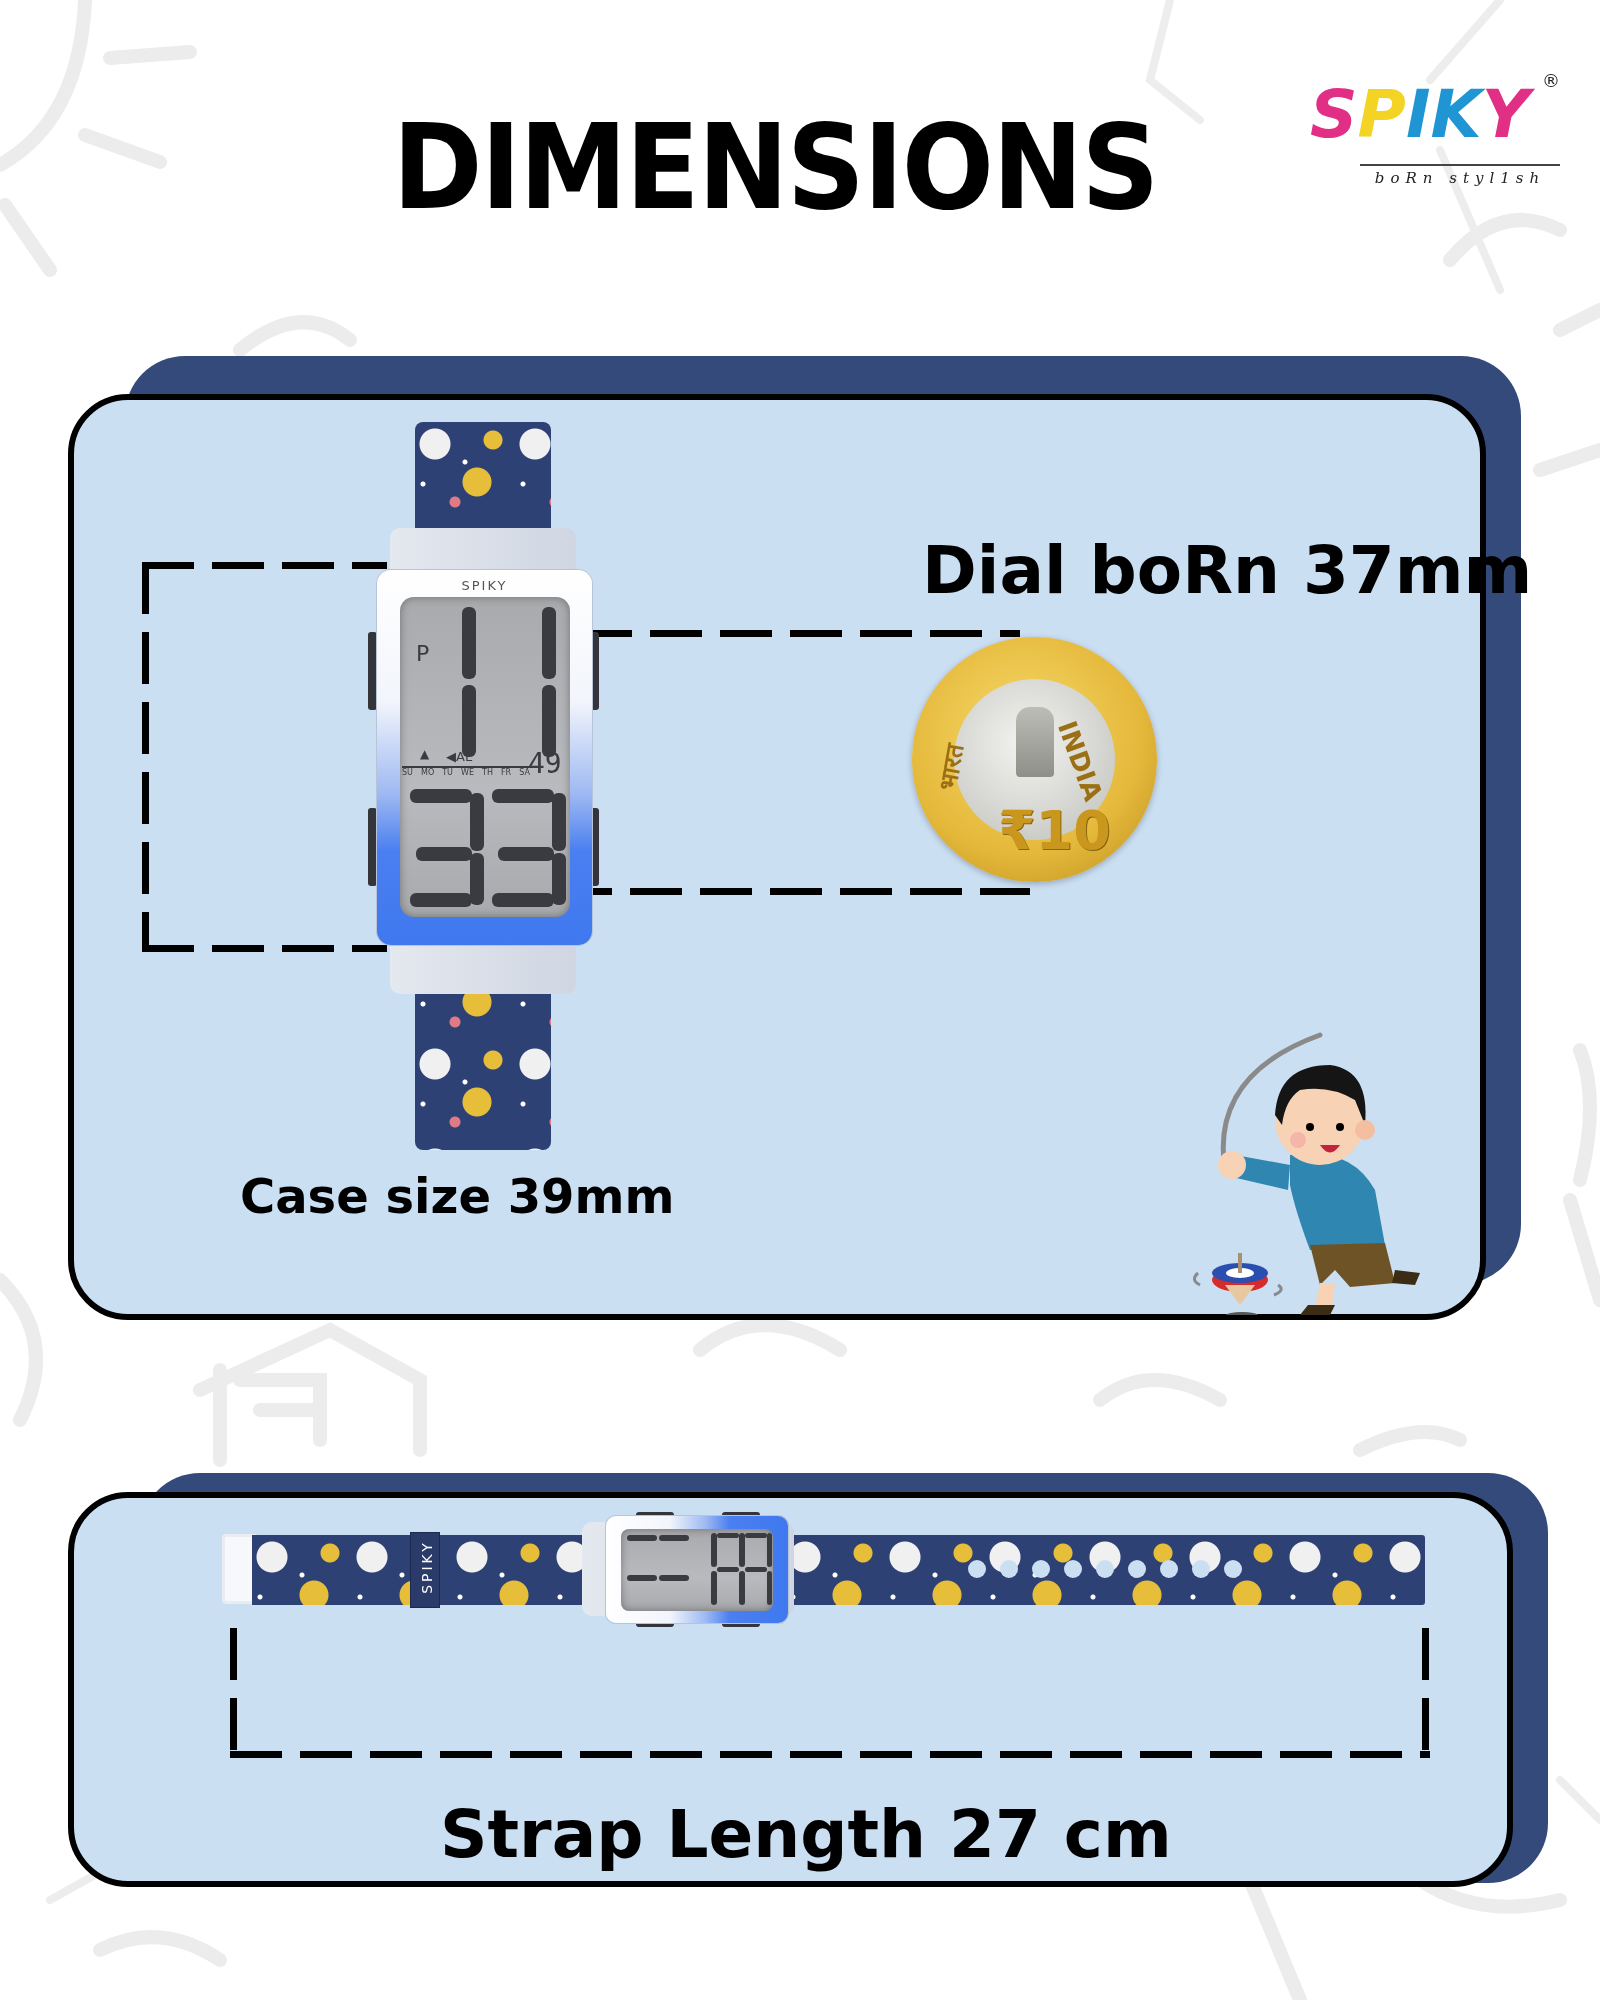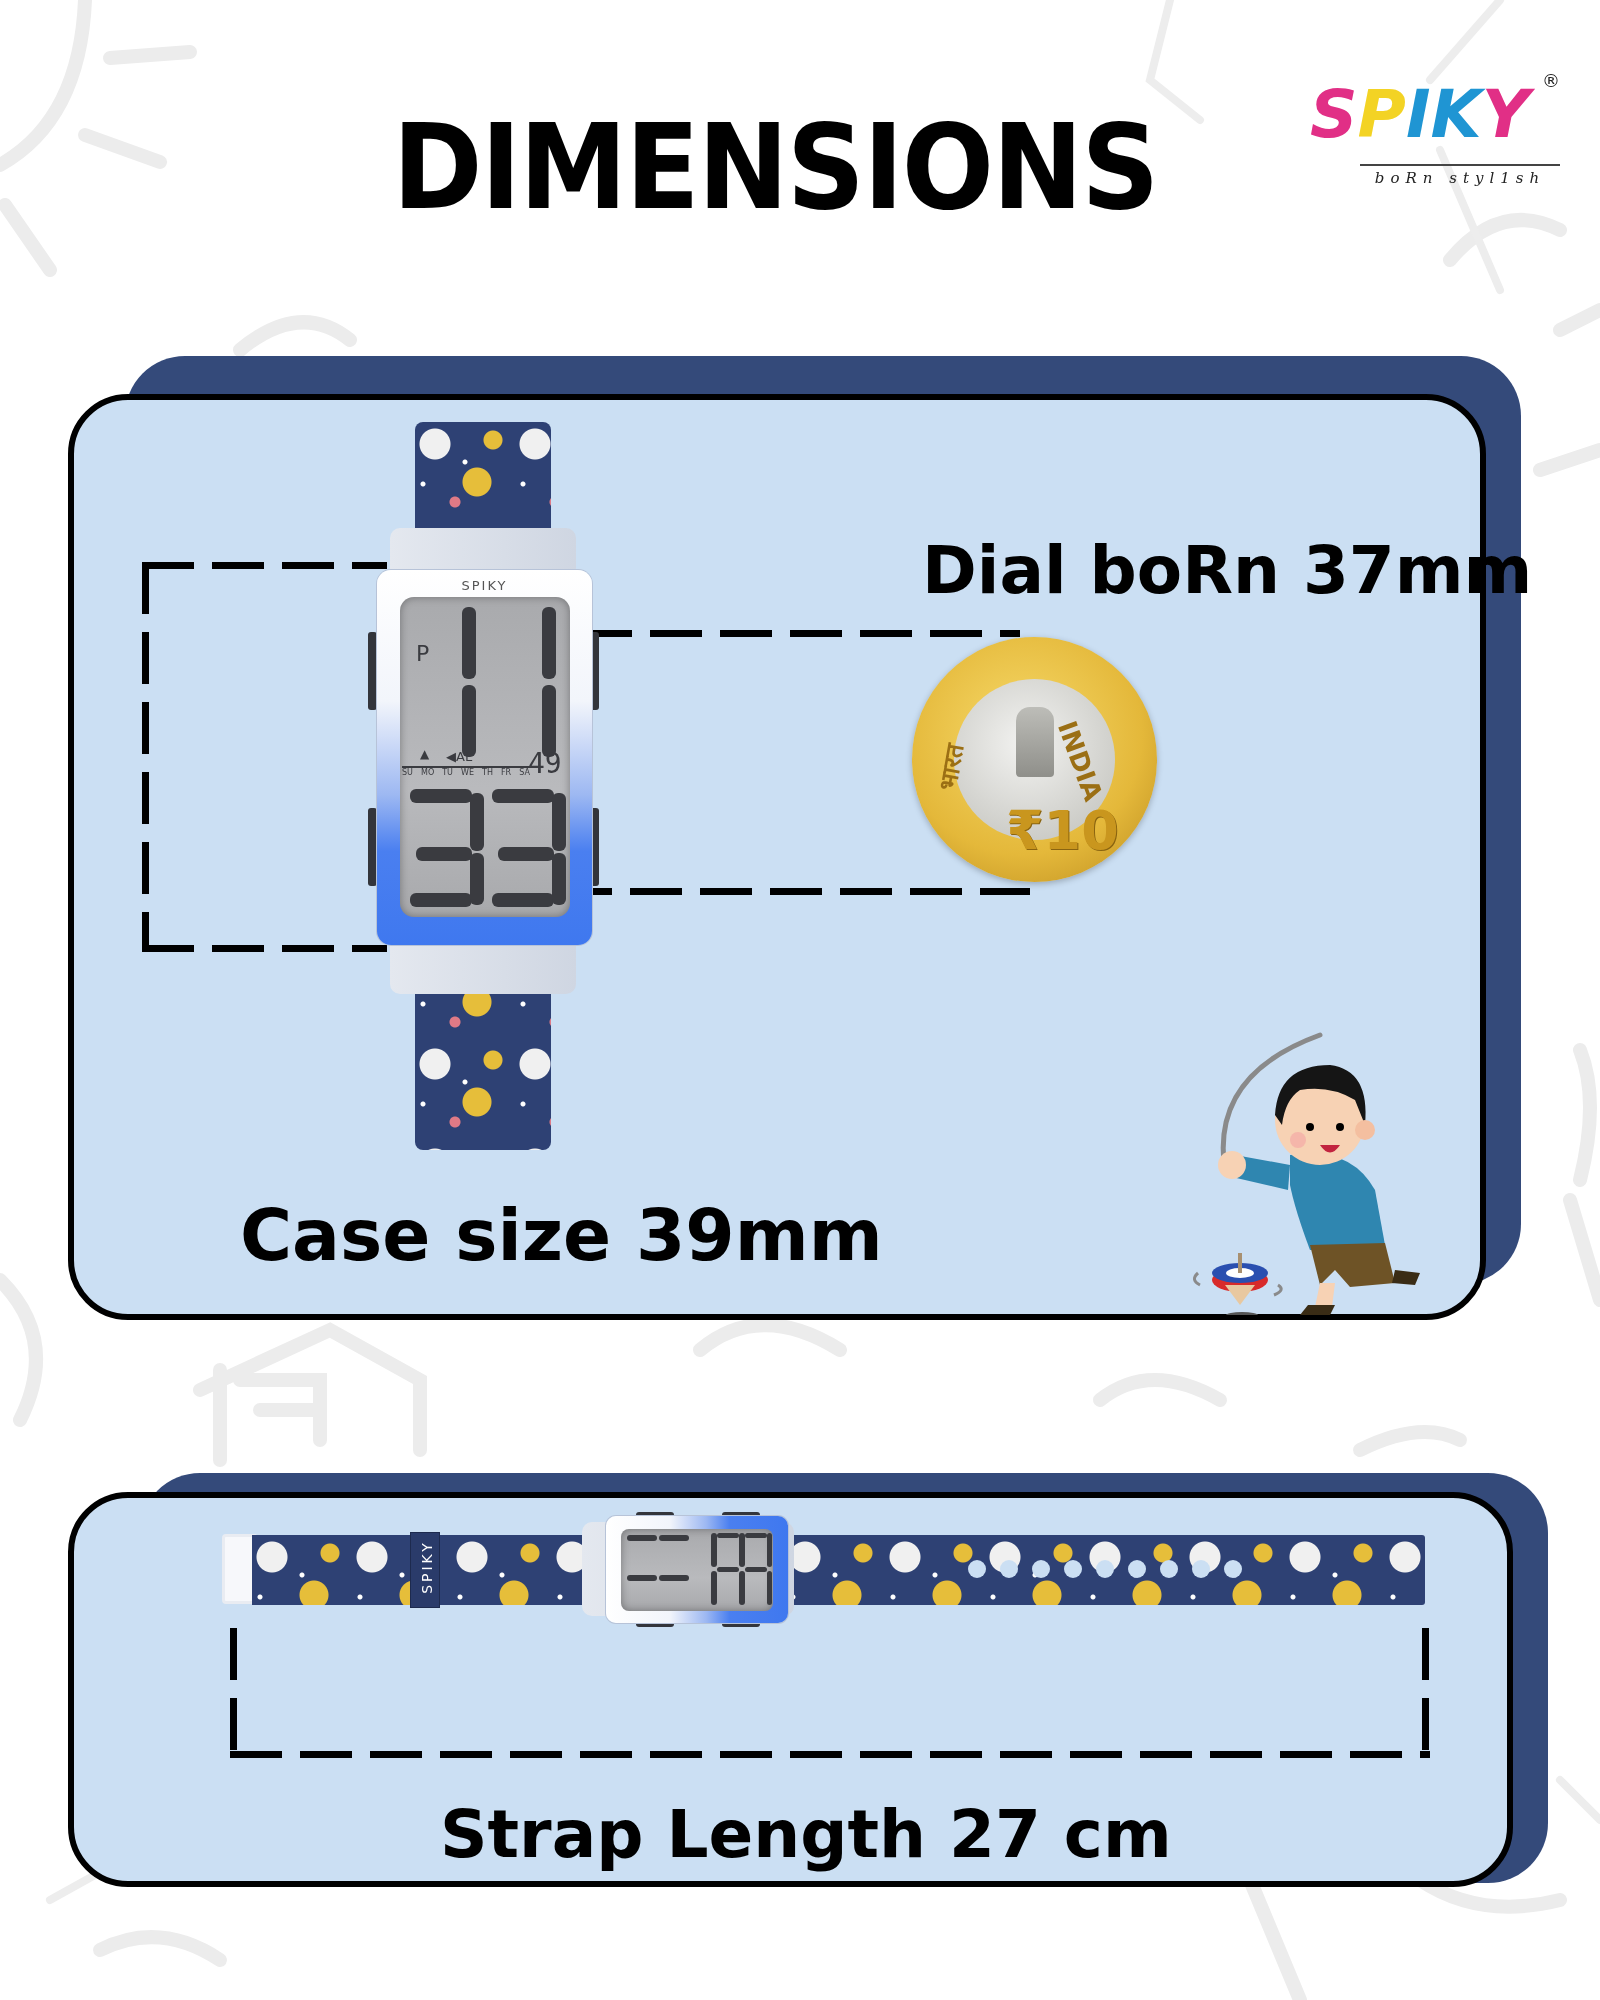--- a/index.html
+++ b/index.html
@@ -191,25 +191,25 @@
     </div>
   </div>
 </div>
 
 <div class="coin" style="left:912px; top:637px; width:245px; height:245px;">
   <div class="coin-inner" style="left:42px; top:42px; width:161px; height:161px;">
     <div style="position:absolute; left:62px; top:28px; width:38px; height:70px; background:linear-gradient(180deg,#bdbdb8,#8f8f8a); border-radius:14px 14px 4px 4px;"></div>
   </div>
   <div class="coin-txt" style="left:168px; top:80px; font-size:26px; transform:rotate(70deg); transform-origin:left top;">INDIA</div>
   <div class="coin-txt" style="left:18px; top:150px; font-size:24px; transform:rotate(-80deg); transform-origin:left top;">भारत</div>
-  <div class="coin-txt" style="left:94px; top:162px; font-size:54px; color:#c9961e; text-shadow:1px 1px 0 #8a6410;">₹10</div>
+  <div class="coin-txt" style="left:86px; top:162px; font-size:54px; color:#c9961e; text-shadow:1px 1px 0 #8a6410;">₹10</div>
 </div>
 
 <div class="label" style="left:922px; top:538px; font-size:66px;">Dial boRn 37mm</div>
-<div class="label" style="left:240px; top:1200px; font-size:71px;">Case size 39mm</div>
+<div class="label" style="left:240px; top:1172px; font-size:48px;">Case size 39mm</div>
 
 <svg class="boy" style="left:1170px; top:1015px;" width="260" height="300" viewBox="0 0 260 300">
   <path d="M55 155 Q40 60 150 20" fill="none" stroke="#8a8a8a" stroke-width="5" stroke-linecap="round"></path>
 
   <path d="M120 140 Q180 130 205 175 L215 230 L140 235 Q125 195 120 170 Z" fill="#2f86b0"></path>
   <path d="M120 150 L65 140 L62 162 L118 175 Z" fill="#2f86b0"></path>
   <circle cx="62" cy="150" r="14" fill="#f7d2b4"></circle>
 
   <path d="M140 230 L215 228 L225 268 L180 272 L165 255 L150 270 Z" fill="#6e5326"></path>
   <path d="M225 255 L250 258 L245 270 L222 268 Z" fill="#3a2c15"></path>

